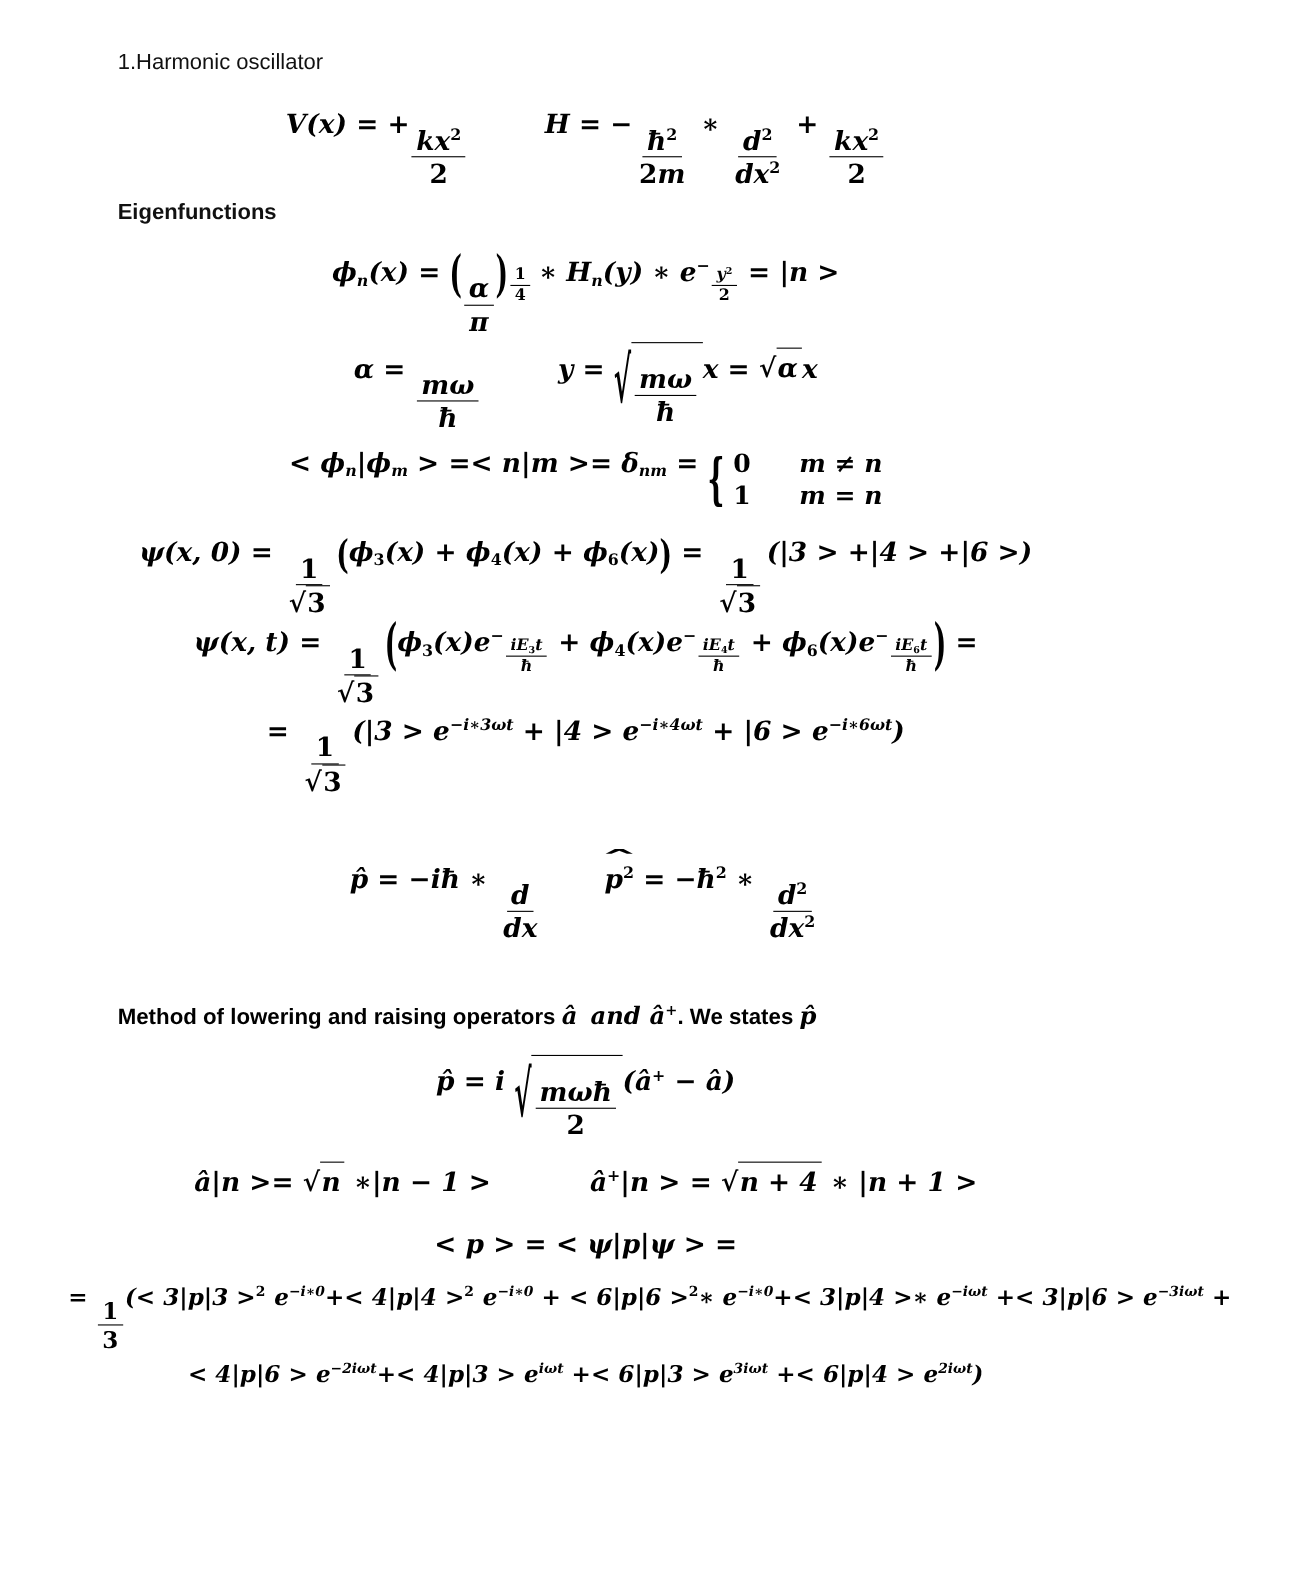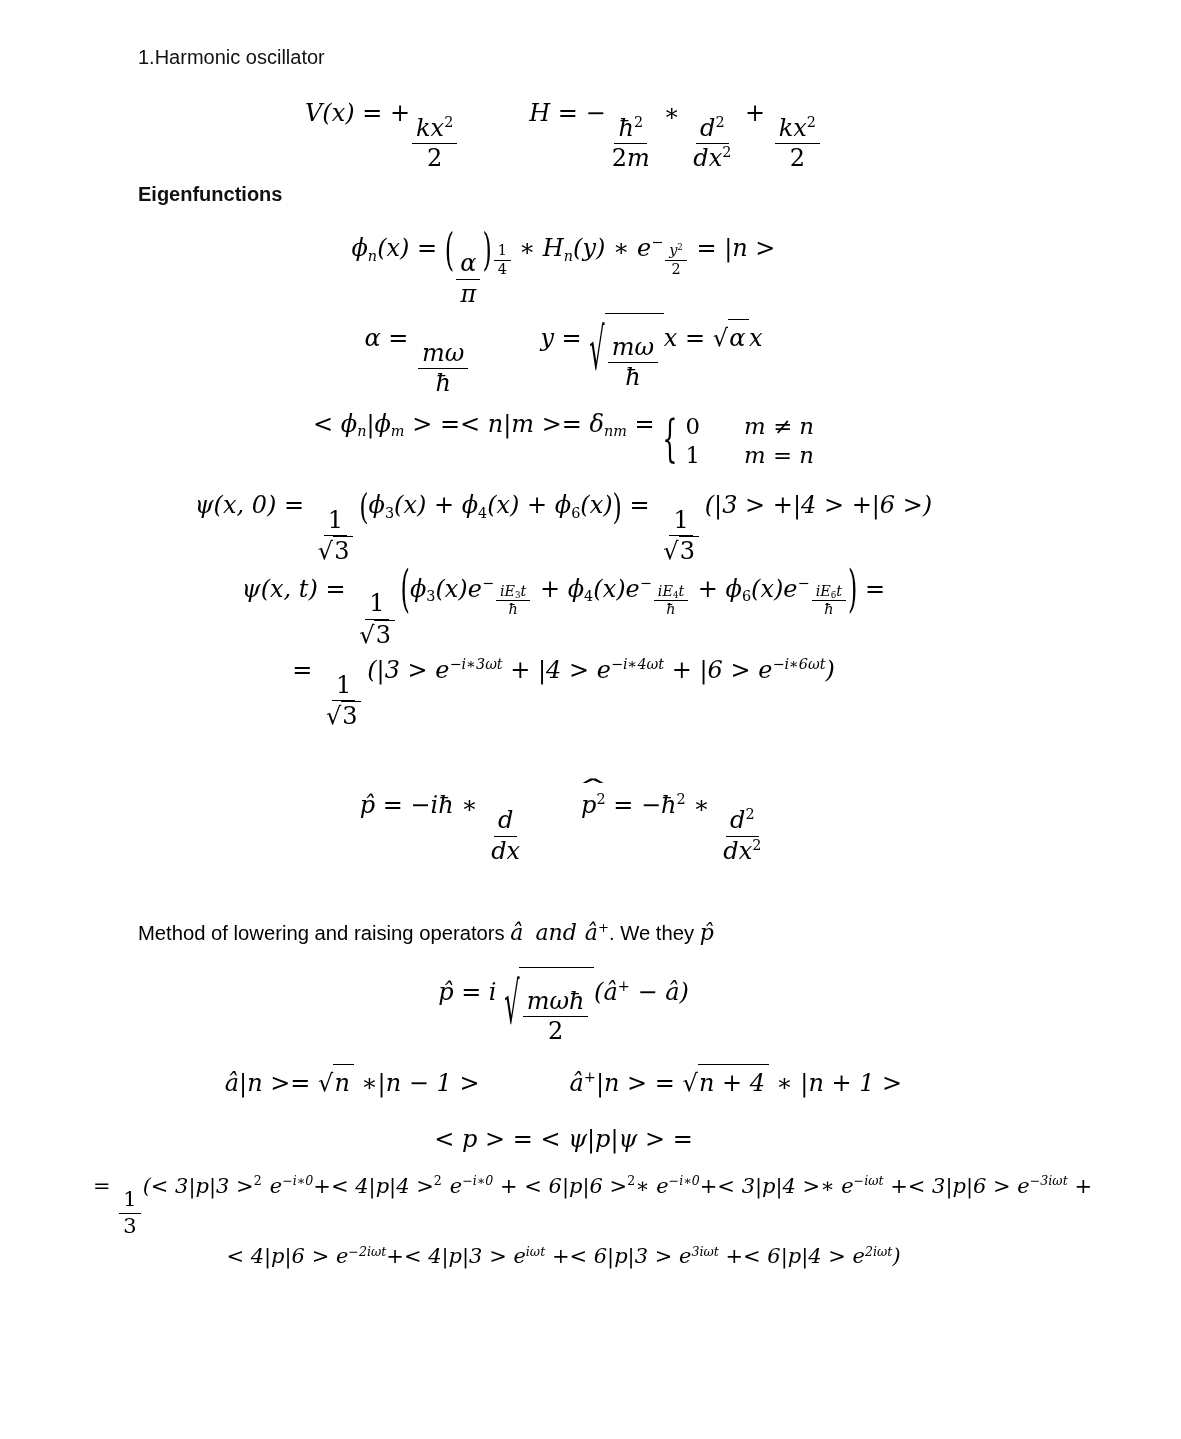--- a/index.html
+++ b/index.html
@@ -1,20 +1,20 @@
 <!DOCTYPE html>
 <html><head>
 <meta charset="utf-8">
 <style>
   html,body{margin:0;padding:0;background:#ffffff;}
   body{width:1181px;height:1439px;overflow:hidden;color:#000;
        font-family:"DejaVu Serif",serif;}
-  .page{box-sizing:border-box;width:1046px;height:1439px;padding:46px 88px 0 107px;margin-left:31px;}
+  .page{box-sizing:border-box;width:1046px;height:1439px;padding:46px 88px 0 107px;}
   .heading{font-family:"Liberation Sans","DejaVu Sans",sans-serif;font-size:20px;color:#111;}
-  .eq{font-size:24px;text-align:center;white-space:nowrap;line-height:1.5;}
+  .eq{font-size:24px;text-align:center;white-space:nowrap;line-height:1.5;font-weight:bold;}
   
   .mi{font-style:italic;}
   .mn{font-style:normal;}
   .mr{font-family:"Liberation Sans","DejaVu Sans",sans-serif;font-style:normal;font-size:0.92em;}
   .msup{display:inline-block;vertical-align:0.62em;font-size:0.6em;line-height:1;}
   .msub{display:inline-block;vertical-align:-0.3em;font-size:0.6em;line-height:1;}
   .mfrac{display:inline-flex;flex-direction:column;align-items:center;
          vertical-align:-0.62em;line-height:1.22;margin:0 2px;}
   .mfrac .num{display:block;padding:0 4px;border-bottom:0.07em solid #000;}
   .mfrac .den{display:block;padding:0 4px;}
@@ -143,21 +143,21 @@
             <span class="radc"><span class="mn">3</span></span>
           </span></span>
       </span><span class="mi">(|3 &gt; e</span><span class="msup"><span class="mi">−i∗3ωt</span></span><span class="mi"> + |4 &gt; e</span><span class="msup"><span class="mi">−i∗4ωt</span></span><span class="mi"> + |6 &gt; e</span><span class="msup"><span class="mi">−i∗6ωt</span></span><span class="mi">)</span></div>
   <div class="eq" id="eq-mom"><span class="mi">p̂ = −iħ ∗ </span><span class="mfrac">
         <span class="num"><span class="mi">d</span></span>
         <span class="den"><span class="mi">dx</span></span>
       </span><span class="msk" style="width: 55px;"></span><span class="mwhat"><span class="hat">ˆ</span><span class="whc"><span class="mi">p</span><span class="msup"><span class="mn">2</span></span></span></span><span class="mi"> = −ħ</span><span class="msup"><span class="mn">2</span></span><span class="mi"> ∗ </span><span class="mfrac">
         <span class="num"><span class="mi">d</span><span class="msup"><span class="mn">2</span></span></span>
         <span class="den"><span class="mi">dx</span><span class="msup"><span class="mn">2</span></span></span>
       </span></div>
-  <div class="eq" id="line-method"><span class="mr">Method of lowering and raising operators </span><span class="mi">â</span><span class="msk" style="width: 12px;"></span><span class="mi">and</span><span class="msk" style="width: 8px;"></span><span class="mi">â</span><span class="msup"><span class="mn">+</span></span><span class="mr">. We they </span><span class="mi">p̂</span></div>
+  <div class="eq" id="line-method"><span class="mr">Method of lowering and raising operators </span><span class="mi">â</span><span class="msk" style="width: 12px;"></span><span class="mi">and</span><span class="msk" style="width: 8px;"></span><span class="mi">â</span><span class="msup"><span class="mn">+</span></span><span class="mr">. We states </span><span class="mi">p̂</span></div>
   <div class="eq" id="eq-pladder"><span class="mi">p̂ = i </span><span class="msqrt tallq">
         <span class="rad" style="transform: scaleY(2.4);">√</span>
         <span class="radc"><span class="mfrac">
             <span class="num"><span class="mi">mωħ</span></span>
             <span class="den"><span class="mn">2</span></span>
           </span></span>
       </span><span class="mi">(â</span><span class="msup"><span class="mn">+</span></span><span class="mi"> − â)</span></div>
   <div class="eq" id="eq-ladder"><span class="mi">â|n &gt;= </span><span class="msqrt simpq">
         <span class="rad">√</span>
         <span class="radc"><span class="mi">n</span></span>

